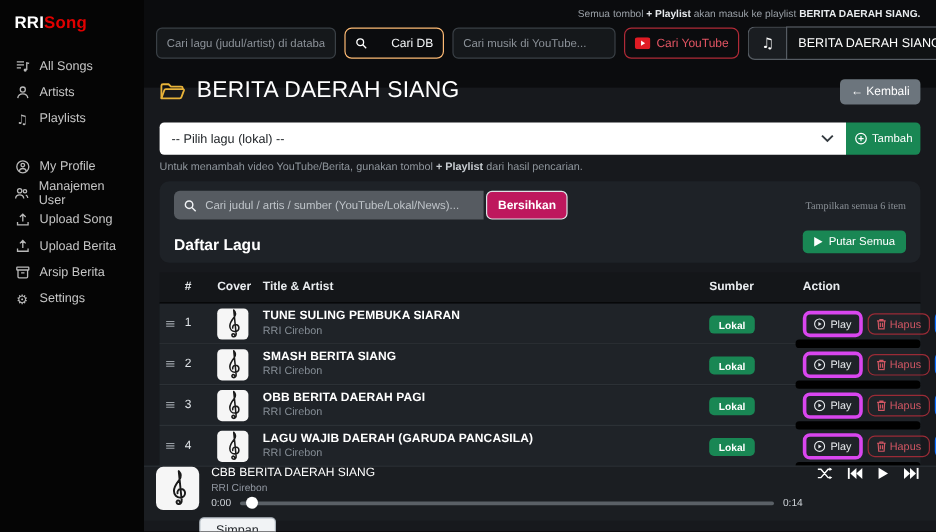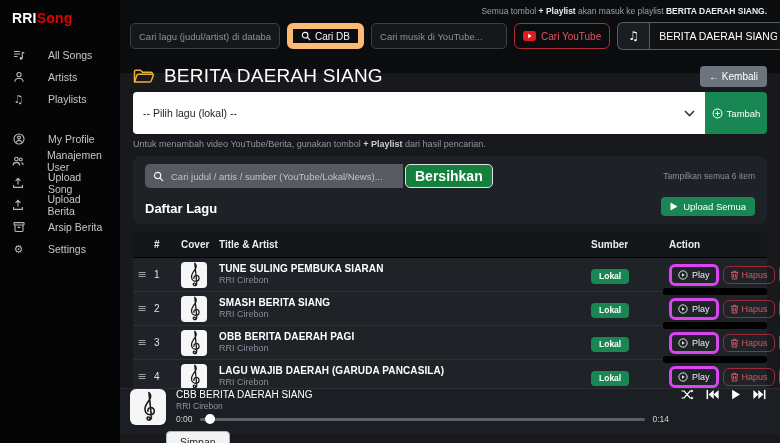--- a/index.html
+++ b/index.html
@@ -4,76 +4,76 @@
 <style>
   * { margin:0; padding:0; box-sizing:border-box; }
   html,body { width:780px; height:443px; overflow:hidden; background:#050505;
     font-family:"Liberation Sans","DejaVu Sans",sans-serif; }
   .app { position:relative; width:780px; height:443px; }
 
   
   .sidebar { position:absolute; left:0; top:0; width:120px; height:443px; background:#050505; padding:10px 12px; }
   .logo { font-size:14px; font-weight:700; color:#fff; margin-bottom:18px; letter-spacing:.2px; }
   .logo .accent { color:#e00000; }
-  .nav-item { display:flex; align-items:center; gap:23px; height:22px; color:#c6c6c6; font-size:10.5px; cursor:pointer; }
+  .nav-item { display:flex; align-items:center; gap:8px; height:22px; color:#c6c6c6; font-size:10.5px; cursor:pointer; }
   .nav-gap { height:18px; }
   .nav-item .ic { width:13px; display:inline-flex; justify-content:center; color:#b9b9b9; }
   .glyph { font-family:"DejaVu Sans",sans-serif; font-size:11px; line-height:1; }
 
   
   .main { position:absolute; left:120px; top:0; width:660px; height:443px; background:#17191d; }
 
   
   .topbar { position:relative; width:660px; height:73px; background:#0b0c0e; }
   .playlist-note { position:absolute; top:6px; right:13px; font-size:8.5px; color:#9aa0a7; white-space:nowrap; }
   .playlist-note b { color:#e9ecef; }
   .topbar-controls { position:absolute; left:10px; right:13px; top:22px; height:28px; display:flex; align-items:center; gap:7px; }
   .tb-input { height:26px; background:#15181b; border:1px solid #3a4046; border-radius:5px; color:#aab0b6;
     font-size:9.5px; padding:0 8px; font-family:inherit; }
   .tb-input::placeholder { color:#8c9299; }
   .db-input { width:158px; }
   .yt-input { width:136px; }
-  .btn-outline-light { display:flex; align-items:center; gap:4px; height:26px; padding:0 8px; background:transparent;
-    border:6px solid #fdba74; border-radius:6px; color:#f4f6f8; font-size:10px; cursor:pointer; font-family:inherit; white-space:nowrap; }
+  .btn-outline-light { display:flex; align-items:center; gap:20px; height:26px; padding:0 8px; background:transparent;
+    border:1px solid #fdba74; border-radius:6px; color:#f4f6f8; font-size:10px; cursor:pointer; font-family:inherit; white-space:nowrap; }
   .btn-cari-yt { display:flex; align-items:center; gap:5px; height:26px; padding:0 8px; background:transparent;
     border:1px solid #b02a37; border-radius:6px; color:#e25563; font-size:10px; cursor:pointer; font-family:inherit; white-space:nowrap; }
   .playlist-group { display:flex; align-items:stretch; height:28px; margin-left:auto; }
   .pg-addon { width:32px; display:flex; align-items:center; justify-content:center; background:#1a1d21;
     border:1px solid #565c63; border-right:none; border-radius:6px 0 0 6px; color:#fff; }
   .pg-input { width:138px; background:#101214; border:1px solid #565c63; color:#fff; font-size:10.5px;
     padding:0 9px; font-family:inherit; }
   .pg-refresh { width:33px; display:flex; align-items:center; justify-content:center; background:#15181b;
     border:1px solid #565c63; border-left:none; border-radius:0 6px 6px 0; color:#fff; cursor:pointer; }
 
   
   .content { position:absolute; left:0; top:55px; width:660px; bottom:0; padding:0 13px; }
   .page-head { margin-top:7px; height:28px; display:flex; align-items:center; }
   .page-title { color:#fff; font-size:19px; font-weight:500; margin-left:9px; letter-spacing:.2px; }
   .btn-back { margin-left:auto; background:#6c757d; border:none; border-radius:4px; color:#fff; font-size:10px;
     padding:5px 9px; cursor:pointer; font-family:inherit; }
 
-  .add-row { margin-top:2px; display:flex; height:42px; }
+  .add-row { margin-top:12px; display:flex; height:27px; }
   .select-box { flex:1; background:#fff; border-radius:4px 0 0 4px; display:flex; align-items:center;
     padding:0 10px; font-size:10.5px; color:#212529; cursor:pointer; }
   .select-box .chev { margin-left:auto; }
   .btn-tambah { width:62px; background:#198754; border:none; border-radius:0 4px 4px 0; color:#fff; font-size:9.5px;
     display:flex; align-items:center; justify-content:center; gap:4px; cursor:pointer; font-family:inherit; }
 
   .hint { margin-top:5px; font-size:9px; color:#8f969d; }
   .hint b { color:#c9ced3; }
 
   .card { margin-top:7px; background:#1e2227; border-radius:8px; padding:8px 12px; }
   .filter-row { display:flex; align-items:center; }
   .search-group { display:flex; align-items:stretch; height:24px; }
   .sg-input-wrap { display:flex; align-items:center; width:258px; background:#565b61; border-radius:5px 0 0 5px; padding:0 8px; }
   .sg-input { flex:1; background:transparent; border:none; outline:none; color:#d7dbdf; font-size:9.5px; font-family:inherit; margin-left:7px; }
   .sg-input::placeholder { color:#bfc4c9; }
-  .btn-bersihkan { height:24px; padding:0 9px; background:#15803d; border:1px solid #dee2e6; border-radius:5px;
-    margin-left:2px; color:#fff; font-size:14px; font-weight:700; cursor:pointer; font-family:inherit; }
-  .show-all { margin-left:auto; font-size:8.5px; color:#8b9197; cursor:pointer; }
+  .btn-bersihkan { height:24px; padding:0 9px; background:#be185d; border:1px solid #dee2e6; border-radius:5px;
+    margin-left:2px; color:#fff; font-size:10px; font-weight:700; cursor:pointer; font-family:inherit; }
+  .show-all { margin-left:auto; font-size:8.5px; color:#8b9197; cursor:pointer;font-family:Liberation Serif, serif; }
   .list-head { margin-top:9px; display:flex; align-items:flex-end; }
   .list-title { color:#fff; font-size:13px; font-weight:700; }
   .btn-green { margin-left:auto; background:#198754; border:none; border-radius:4px; color:#fff; font-size:9.5px;
     display:flex; align-items:center; gap:5px; padding:4px 9px; cursor:pointer; font-family:inherit; }
 
   
   .table { margin-top:8px; }
   .thead, .trow { display:grid; grid-template-columns:18px 24px 44px 1fr 86px 112px; align-items:center; }
   .thead { height:26px; background:#141619; color:#e9ecef; font-size:10px; font-weight:700; border-bottom:1px solid #000; }
   .trow { height:34px; background:#1f2328; border-bottom:1px solid #2c3136; position:relative; }
@@ -299,21 +299,21 @@
           <span class="show-all">Tampilkan semua 6 item</span>
         </div>
         <div class="list-head">
           <span class="list-title">Daftar Lagu</span>
           <button class="btn-green">
             <span class="ic">
               <svg width="8" height="9" viewBox="0 0 8 9">
                   <path d="M0.5 0.5L7.5 4.5 0.5 8.5z" fill="#fff"></path>
                 </svg>
             </span>
-            <span>Upload Semua</span>
+            <span>Putar Semua</span>
           </button>
         </div>
       </div>
 
       <div class="table">
         <div class="thead">
           <div></div>
           <div class="c-num">#</div>
           <div class="c-cover">Cover</div>
           <div>Title &amp; Artist</div>

